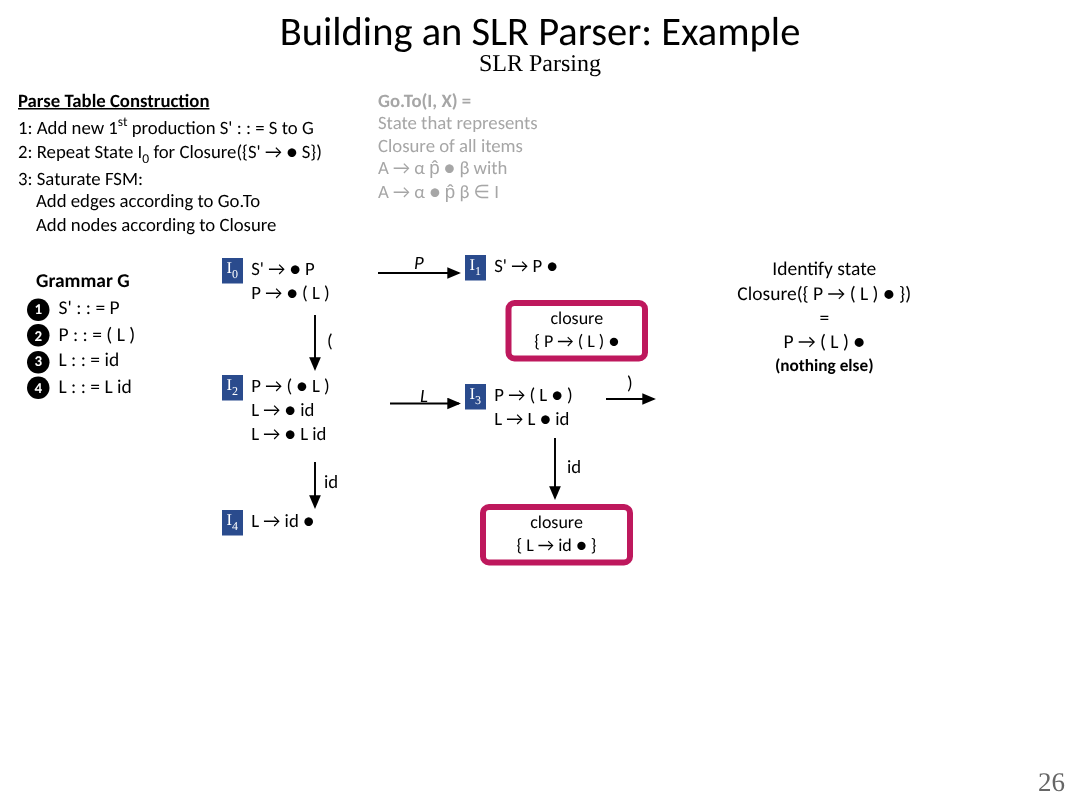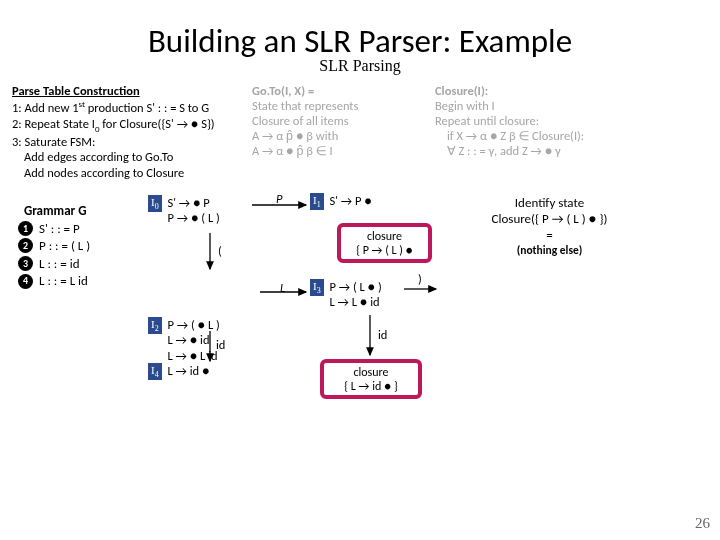--- a/index.html
+++ b/index.html
@@ -6,23 +6,23 @@
   body {
     width: 720px; height: 540px;
     font-family: Calibri, Arial, sans-serif;
     background: #fff;
     position: relative;
     font-size: 13px;
     color: #000;
   }
   .title {
     text-align: center;
-    font-size: 33px;
+    font-size: 27px;
     font-weight: 400;
-    padding-top: 24px;
+    padding-top: 8px;
     line-height: 1.05;
   }
   .subtitle {
     text-align: center;
     font-size: 16px;
     font-family: 'Times New Roman', serif;
     margin-top: -2px;
   }
   .top-row { display: flex; padding: 8px 12px 0 12px; gap: 8px; }
   .ptc { flex: 0 0 232px; font-size: 12.5px; line-height: 1.25; }
@@ -63,21 +63,21 @@
     font-size: 11px;
     margin-right: 3px;
     vertical-align: top;
     font-family: 'Times New Roman', serif;
   }
   .state-label sub { font-size: 8px; }
   .items { display: inline-block; vertical-align: top; line-height: 1.25; }
 
   .s0 { left: 148px; top: 8px; }
   .s1 { left: 310px; top: 6px; }
-  .s2 { left: 148px; top: 86px; margin-top: 44px; }
+  .s2 { left: 148px; top: 86px; }
   .s3 { left: 310px; top: 92px; }
   .s4 { left: 148px; top: 176px; }
 
   .closure-box {
     position: absolute;
     border: 4px solid #be185d;
     border-radius: 6px;
     font-size: 12px;
     text-align: center;
     padding: 2px 6px;
@@ -97,21 +97,21 @@
     left: 452px; top: 8px;
     text-align: center;
     font-size: 13px;
     width: 195px;
     line-height: 1.25;
   }
 
   .pagenum {
     position: absolute;
     right: 10px; bottom: 8px;
-    font-size: 15px;
+    font-size: 18px;
     color: #666;
     font-family: 'Times New Roman', serif;
   }
 
   .sup { font-size: 9px; vertical-align: super; text-align: right; }
   .sub { font-size: 9px; vertical-align: sub; }
 
   svg.diagram {
     position: absolute;
     left: 0; top: 0;
@@ -140,27 +140,20 @@
   </div>
 
   <div class="goto faded">
     <div class="goto-title">Go.To(I, X) =</div>
     <div>State that represents</div>
     <div>Closure of all items</div>
     <div>A → α p̂ ● β  with</div>
     <div>A → α ● p̂ β ∈ I</div>
   </div>
 
-  <div class="closure-def faded">
-    <div class="closure-def-title">Closure(I):</div>
-    <div>Begin with I</div>
-    <div>Repeat until closure:</div>
-    <div class="indent">if X → α ● Z β ∈ Closure(I):</div>
-    <div class="indent">∀ Z : : = γ,  add  Z → ● γ</div>
-  </div>
 </div>
 
 <div class="mid">
 
   <div class="grammar">
     <div class="grammar-title">Grammar G</div>
     <div class="grule">
         <span class="circ">1</span>
         <span>S'  : : = P</span>
       </div>
@@ -244,17 +237,18 @@
   <div class="edge-label" style="left:218px; top:56px; font-style:normal;">(</div>
   <div class="edge-label" style="left:280px; top:93px;">L</div>
   <div class="edge-label" style="left:418px; top:84px; font-style:normal;">)</div>
   <div class="edge-label" style="left:216px; top:150px; font-style:normal;">id</div>
   <div class="edge-label" style="left:378px; top:140px; font-style:normal;">id</div>
 
   <div class="right-info">
     <div>Identify state</div>
     <div>Closure({ P → ( L ) ● })</div>
     <div>=</div>
+    <div>P → ( L ) ●</div>
     <div style="font-weight:bold; font-size:11.5px;">(nothing else)</div>
   </div>
 </div>
 
 <div class="pagenum">26</div>
 
 </body></html>

